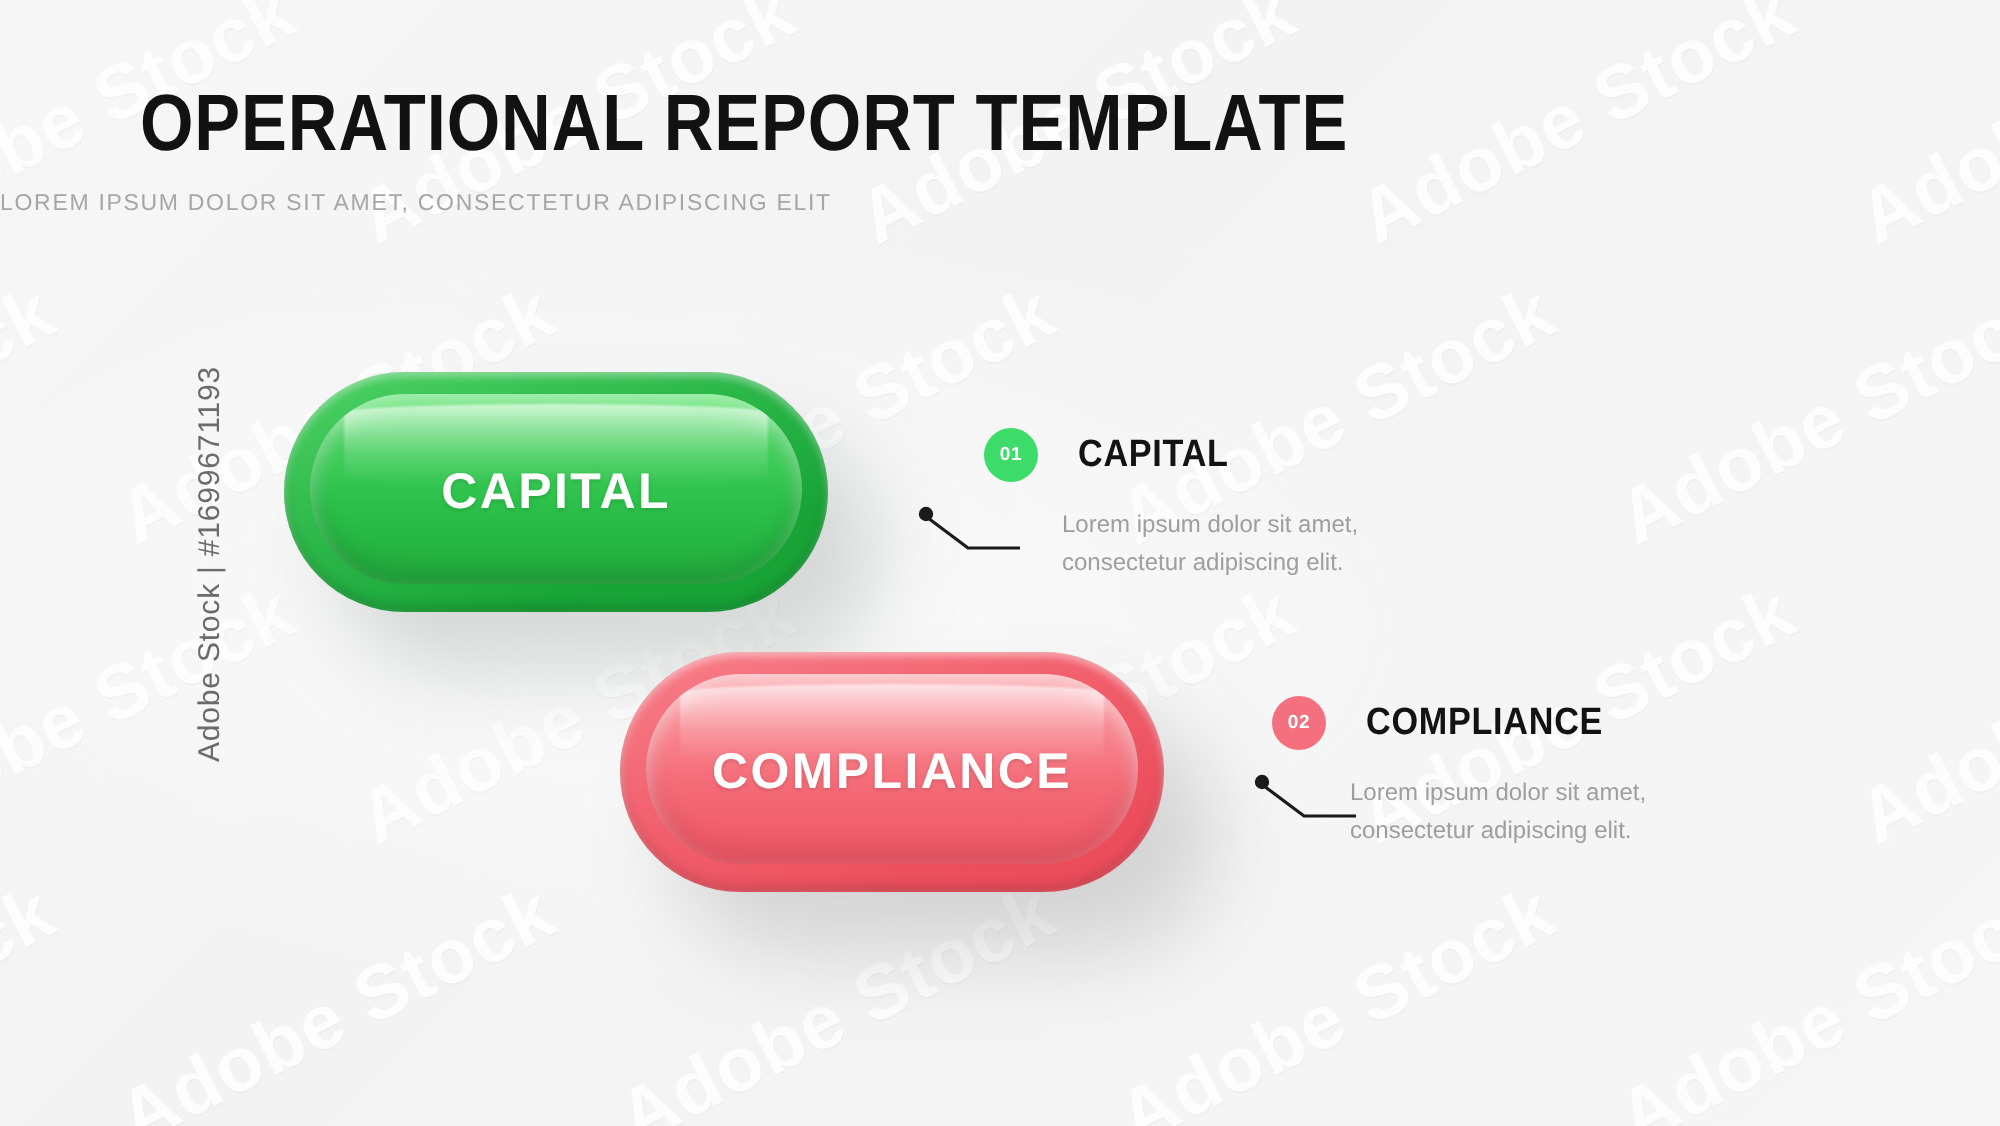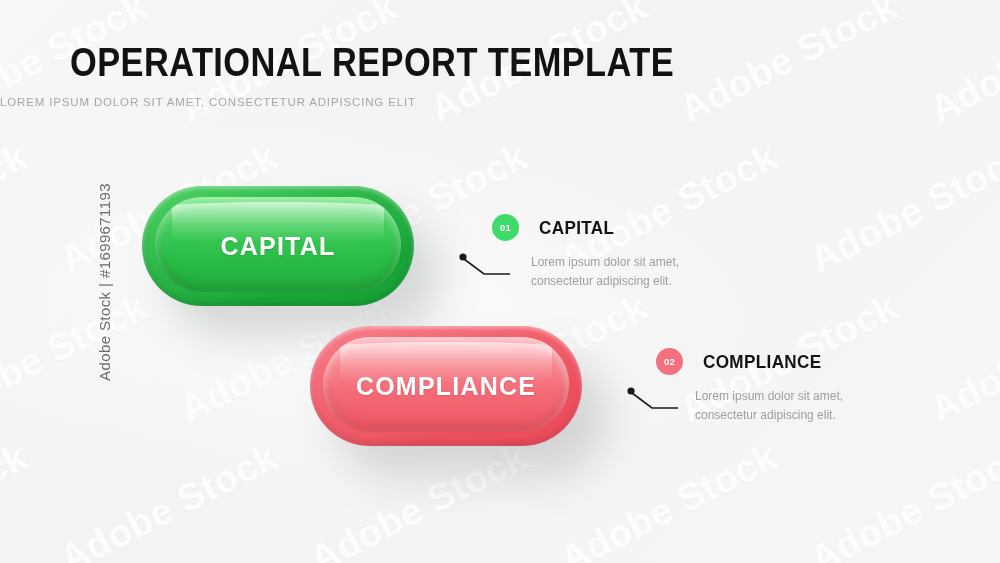--- a/index.html
+++ b/index.html
@@ -154,21 +154,21 @@
     background: linear-gradient(to bottom, #fba9b0 0%, #f88b94 22%, #f46b77 58%, #ef5563 100%);
     box-shadow: inset 0 5px 10px rgba(255,255,255,0.5), inset 0 -7px 12px rgba(0,0,0,0.10);
   }
 
   
   .info {
     position: absolute;
     z-index: 5;
   }
   #info-capital { left: 492px; top: 214px; }
-  #info-compliance { left: 656px; top: 348px; }
+  #info-compliance { left: 636px; top: 348px; }
 
   .info-head {
     display: flex;
     align-items: center;
     gap: 20px;
   }
   .badge {
     width: 27px;
     height: 27px;
     border-radius: 50%;

